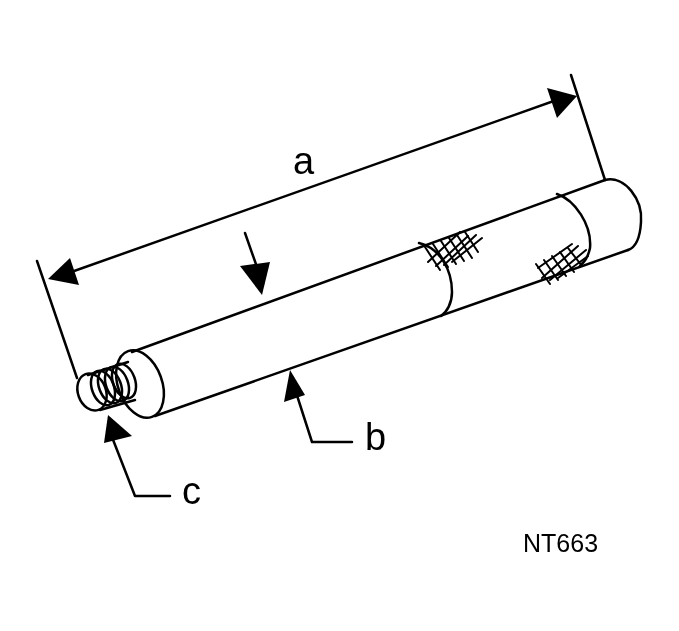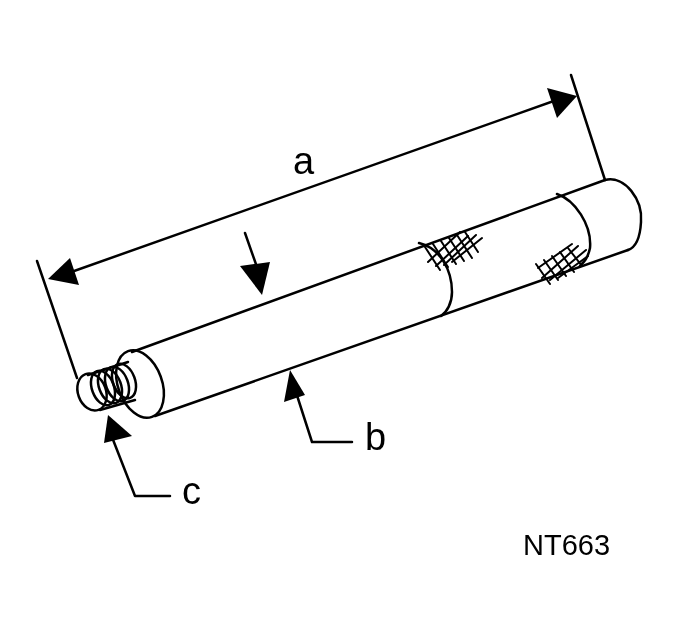--- a/index.html
+++ b/index.html
@@ -2,21 +2,21 @@
 <html><head>
   <meta charset="utf-8">
   <style>
     html, body { margin: 0; padding: 0; background: #ffffff; }
     .canvas { position: relative; width: 679px; height: 631px; background: #ffffff; overflow: hidden; }
     svg.drawing { position: absolute; left: 0; top: 0; }
     .label { position: absolute; font-family: "Liberation Sans", sans-serif; color: #000; line-height: 1; }
     .lbl-a { left: 293px; top: 142px; font-size: 38px; }
     .lbl-b { left: 365px; top: 418px; font-size: 38px; }
     .lbl-c { left: 182px; top: 472px; font-size: 38px; }
-    .code { left: 523px; top: 531px; font-size: 29px; }
+    .code { left: 523px; top: 531px; font-size: 25px; }
   </style>
 </head>
 <body>
 
 <div class="canvas">
   <svg class="drawing" width="679" height="631" viewBox="0 0 679 631">
     <g fill="none" stroke="#000" stroke-width="2.5" stroke-linecap="round" stroke-linejoin="round">
 
       <line x1="37" y1="261" x2="77" y2="378"></line>
       <line x1="571" y1="75" x2="605" y2="180"></line>

